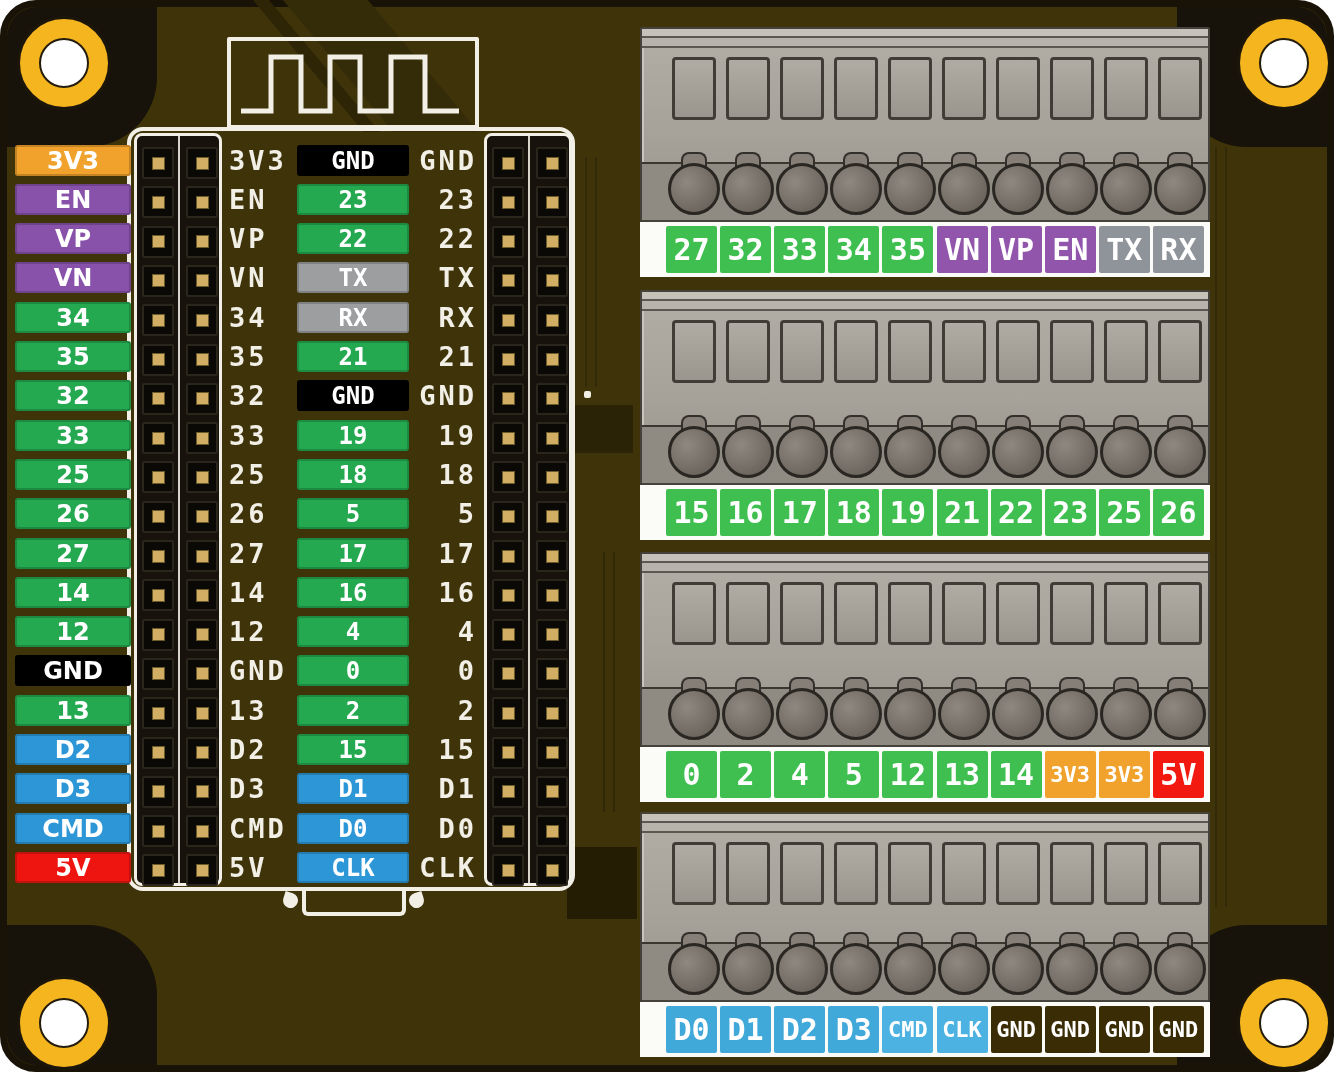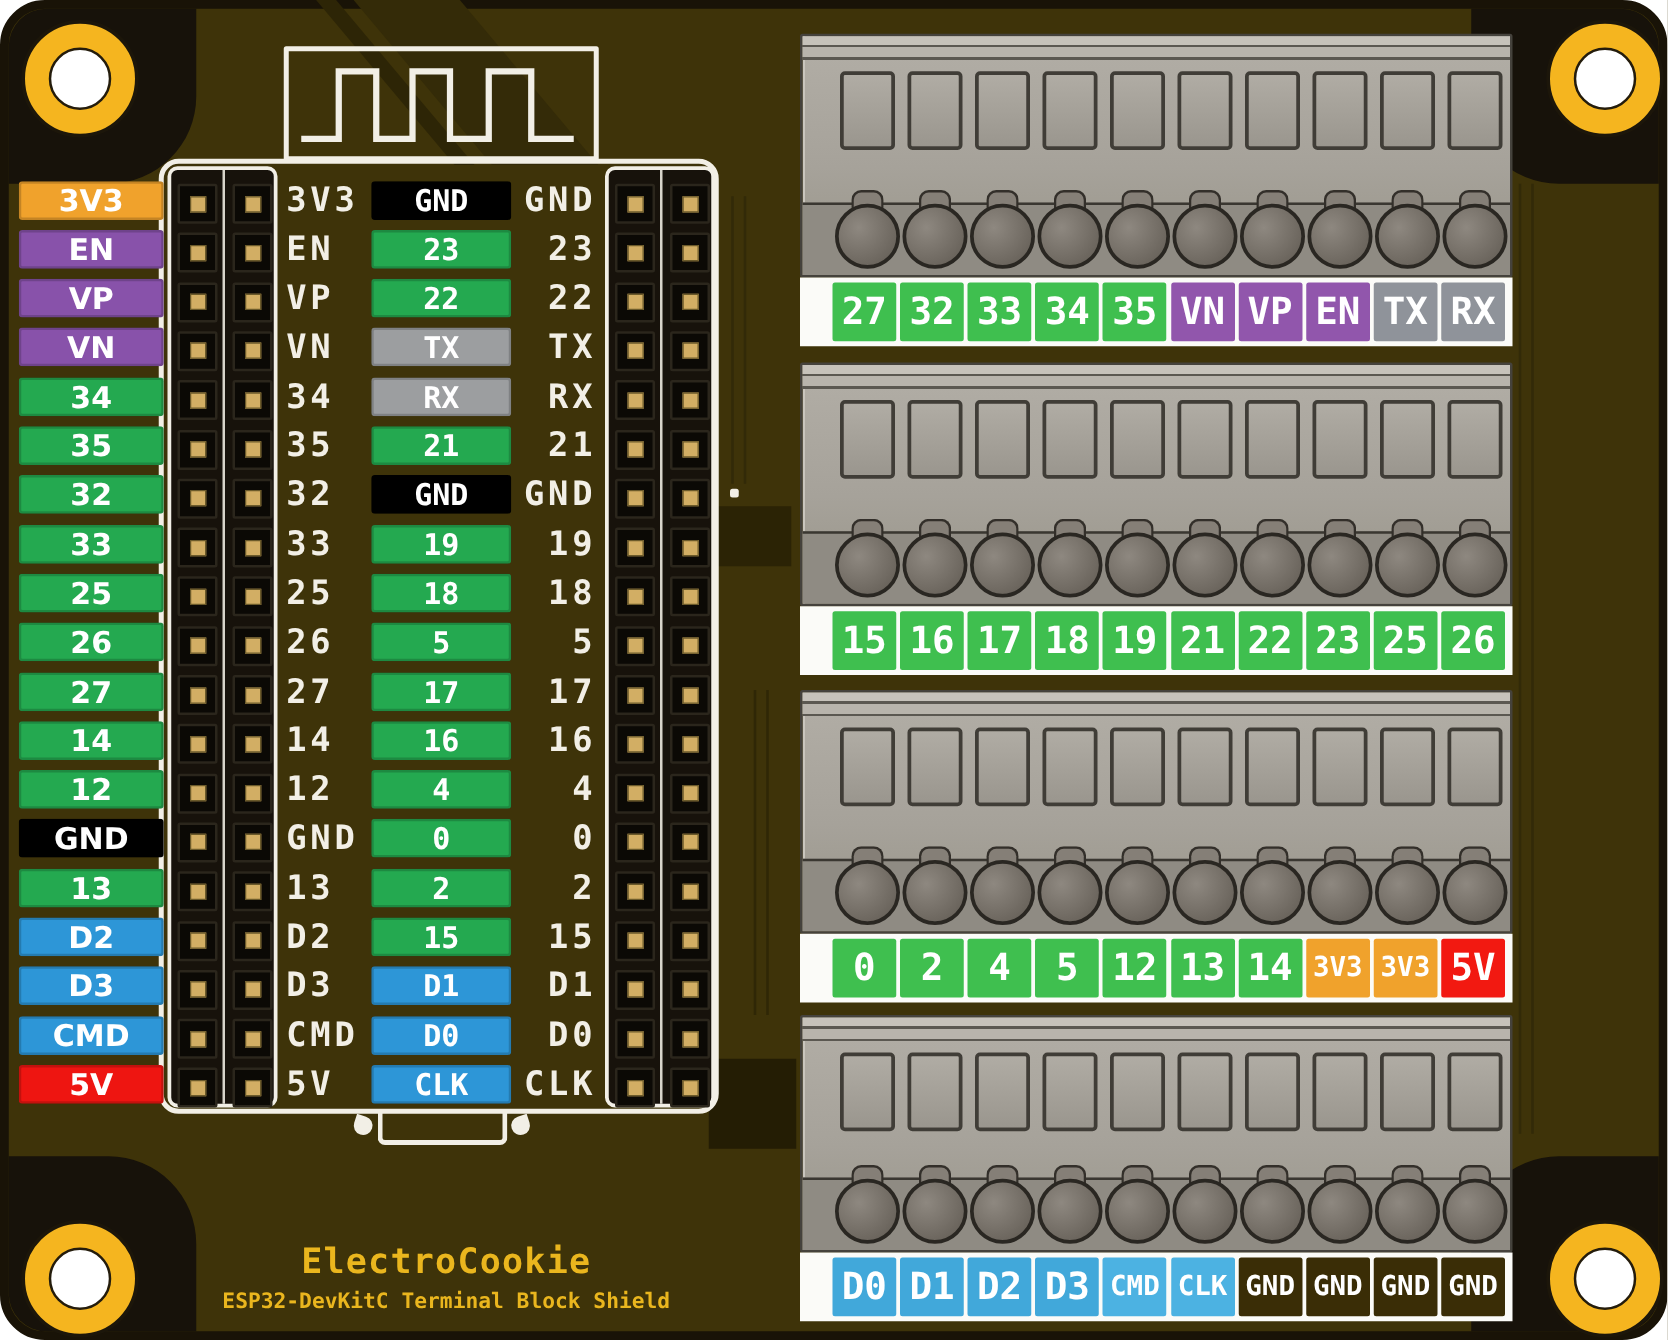--- a/index.html
+++ b/index.html
@@ -640,19 +640,15 @@
           <div class="tb-cell" style="left: 188.3px; width: 51px; background: rgb(65, 168, 218); font-size: 30px;">D3</div>
           <div class="tb-cell" style="left: 242.4px; width: 51px; background: rgb(76, 178, 226); font-size: 22px;">CMD</div>
           <div class="tb-cell" style="left: 296.5px; width: 51px; background: rgb(76, 178, 226); font-size: 22px;">CLK</div>
           <div class="tb-cell" style="left: 350.6px; width: 51px; background: rgb(58, 45, 6); font-size: 22px;">GND</div>
           <div class="tb-cell" style="left: 404.7px; width: 51px; background: rgb(58, 45, 6); font-size: 22px;">GND</div>
           <div class="tb-cell" style="left: 458.8px; width: 51px; background: rgb(58, 45, 6); font-size: 22px;">GND</div>
           <div class="tb-cell" style="left: 512.9px; width: 51px; background: rgb(58, 45, 6); font-size: 22px;">GND</div>
         </div>
       </div>
 
-    <div class="brand-wrap">
-      <div class="brand">ElectroCookie</div>
-      <div class="subtitle">ESP32-DevKitC Terminal Block Shield</div>
-    </div>
 
   </div>
 </div>
 
 </body></html>

